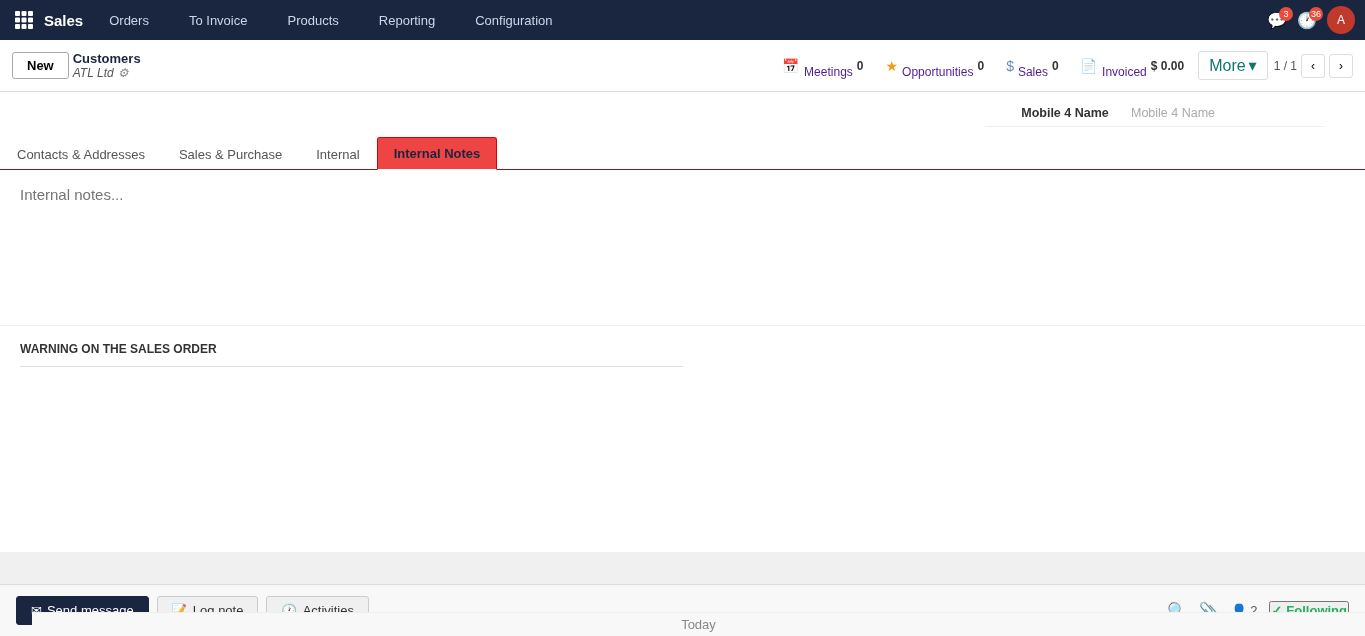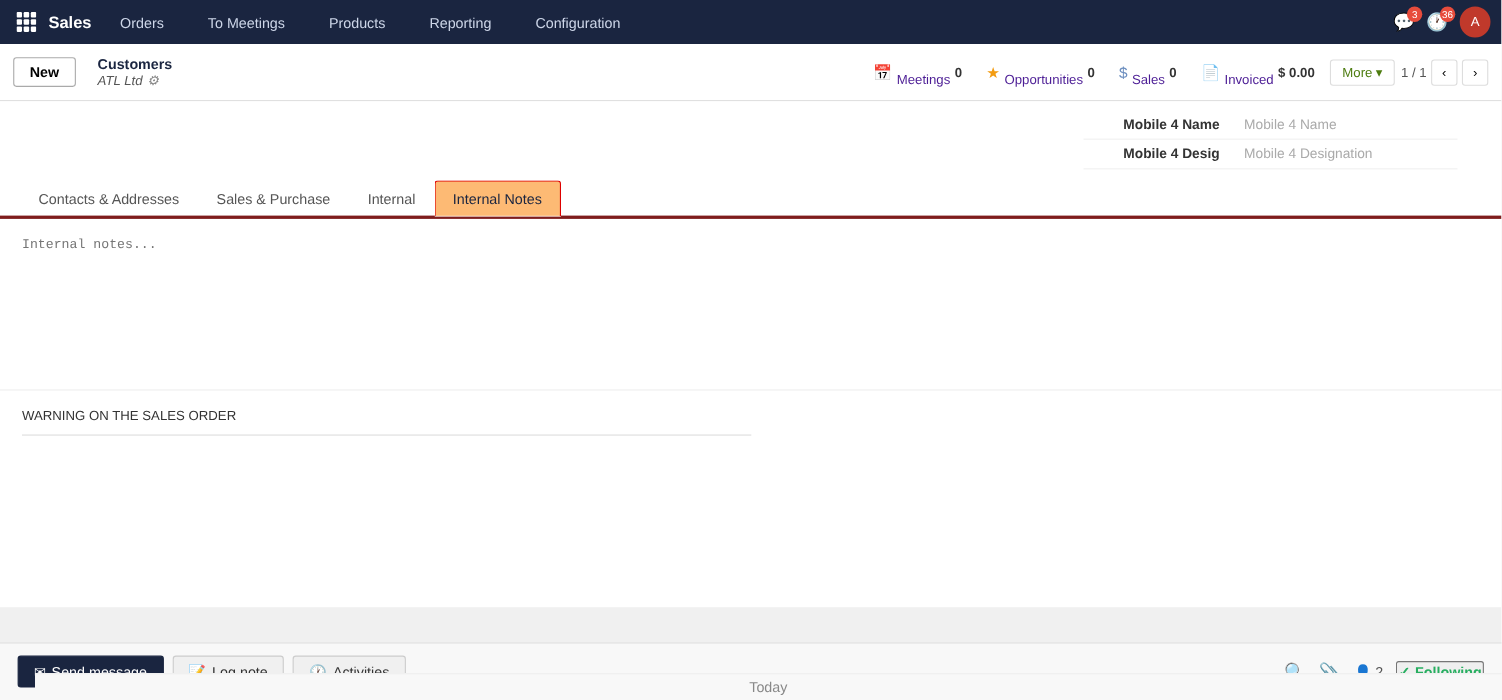--- a/index.html
+++ b/index.html
@@ -45,21 +45,21 @@
       display: flex; align-items: center; justify-content: center; color: #fff; font-size: 12px; cursor: pointer;
     }
 
     
     .toolbar {
       background: #fff;
       border-bottom: 1px solid #ddd;
       display: flex;
       align-items: center;
       padding: 2px 12px;
-      gap: 20px;
+      gap: 4px;
       min-height: 52px;
     }
     .btn-new {
       border: 1px solid #aaa; background: #fff;
       padding: 5px 14px; border-radius: 3px; cursor: pointer;
       font-size: 13px; font-weight: 600;
     }
     .toolbar-breadcrumb {
       display: flex; flex-direction: column; margin-right: 4px;
     }
@@ -72,21 +72,21 @@
       display: flex; align-items: center; gap: 4px;
       border: none; background: none; cursor: pointer;
       color: #6c8ebf; font-size: 12px; padding: 4px 8px;
       border-radius: 3px;
     }
     .action-btn .icon { font-size: 14px; }
     .action-btn .count { font-weight: 600; color: #333; }
     .action-btn .label { color: #4c1d95; margin-top: 12px; }
     .action-btn-more {
       border: 1px solid #ddd; background: #fff; padding: 4px 10px;
-      border-radius: 3px; cursor: pointer; font-size: 12px; color: #4d7c0f;
+      border-radius: 3px; cursor: pointer; font-size: 16px; color: #0f766e;
       display: flex; align-items: center; gap: 3px; text-align: center;
     }
     .pagination {
       display: flex; align-items: center; gap: 4px; font-size: 12px; color: #555;
     }
     .pag-btn {
       border: 1px solid #ddd; background: #fff; width: 24px; height: 24px;
       border-radius: 3px; cursor: pointer; display: flex; align-items: center; justify-content: center;
       font-size: 12px;
     }
@@ -103,52 +103,53 @@
     }
     .field-label {
       font-weight: 600; color: #333; min-width: 120px; font-size: 12.5px;
     }
     .field-value {
       color: #aaa; font-size: 12.5px; padding: 2px 6px;
     }
 
     
     .tabs {
-      display: flex; border-bottom: 3px solid #7f1d1d;
-      padding: 0 18px;
+      display: flex; border-bottom: 1px solid #7f1d1d;
+      padding: 0 0;
       margin-top: 10px;
+      align-items: center;
     }
     .tab {
       padding: 8px 16px; font-size: 13px; cursor: pointer; color: #555;
       border: 1px solid transparent; border-bottom: none; margin-bottom: -1px;
       border-radius: 3px 3px 0 0;
     }
     .tab.active {
-      color: #1a2540; font-weight: 400;
+      color: #1a2540; font-weight: 700;
       border: 1px solid #d00; border-bottom: 1px solid #fff;
-      background: #fdba74;
+      background: #ef4444;
     }
 
     
     .tab-content {
       padding: 16px 20px;
     }
     .notes-textarea {
       width: 100%; min-height: 120px; border: none; outline: none;
-      color: #6d28d9; font-size: 12px; resize: none;
-      font-family: Liberation Mono, monospace;
+      color: #6d28d9; font-size: 15px; resize: none;
+      font-family: Liberation Sans, sans-serif;
     }
 
     
     .warning-section {
       padding: 16px 20px;
       border-top: 1px solid #eee;
     }
     .warning-title {
-      font-weight: 400; font-size: 12px; color: #333; margin-bottom: 8px;
+      font-weight: 700; font-size: 12px; color: #333; margin-bottom: 8px;
     }
     .warning-select {
       border: none; border-bottom: 1px solid #ddd; color: #555; font-size: 13px;
       background: none; outline: none; padding: 2px; min-width: 200px;
     }
 
     
     .bottom-bar {
       background: #f8f8f8;
       border-top: 1px solid #ddd;
@@ -198,21 +199,21 @@
       <rect x="6.5" y="6.5" width="5" height="5" rx="1"></rect>
       <rect x="13" y="6.5" width="5" height="5" rx="1"></rect>
       <rect x="0" y="13" width="5" height="5" rx="1"></rect>
       <rect x="6.5" y="13" width="5" height="5" rx="1"></rect>
       <rect x="13" y="13" width="5" height="5" rx="1"></rect>
     </svg>
   </div>
   <span class="nav-brand">Sales</span>
   <div class="nav-links">
     <a class="nav-link">Orders</a>
-    <a class="nav-link">To Meetings</a>
+    <a class="nav-link">To Invoice</a>
     <a class="nav-link">Products</a>
     <a class="nav-link">Reporting</a>
     <a class="nav-link">Configuration</a>
   </div>
   <div class="nav-spacer"></div>
   <div class="nav-icons">
     <div class="nav-icon-badge">
       💬
       <span class="badge">3</span>
     </div>
@@ -267,24 +268,20 @@
   </div>
 </div>
 
 <div class="main-content">
 
   <div style="display:flex; justify-content:flex-end; padding: 8px 40px 0 20px; text-align: center;">
     <div style="width:340px;">
       <div class="field-row">
         <span class="field-label">Mobile 4 Name</span>
         <span class="field-value">Mobile 4 Name</span>
-      </div>
-      <div class="field-row">
-        <span class="field-label">Mobile 4 Desig</span>
-        <span class="field-value">Mobile 4 Designation</span>
       </div>
     </div>
   </div>
 
   <div class="tabs">
     <div class="tab">Contacts &amp; Addresses</div>
     <div class="tab">Sales &amp; Purchase</div>
     <div class="tab">Internal</div>
     <div class="tab active">Internal Notes</div>
   </div>

